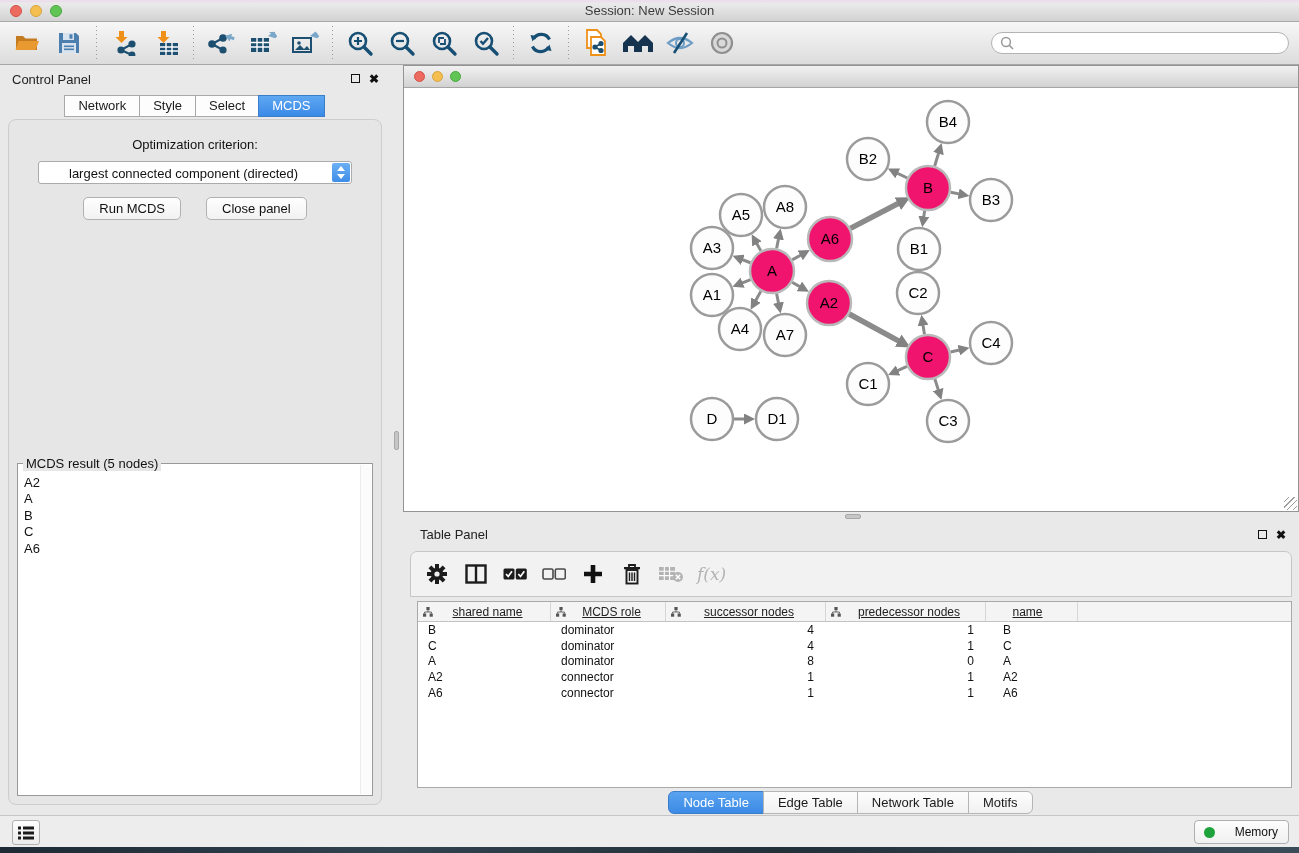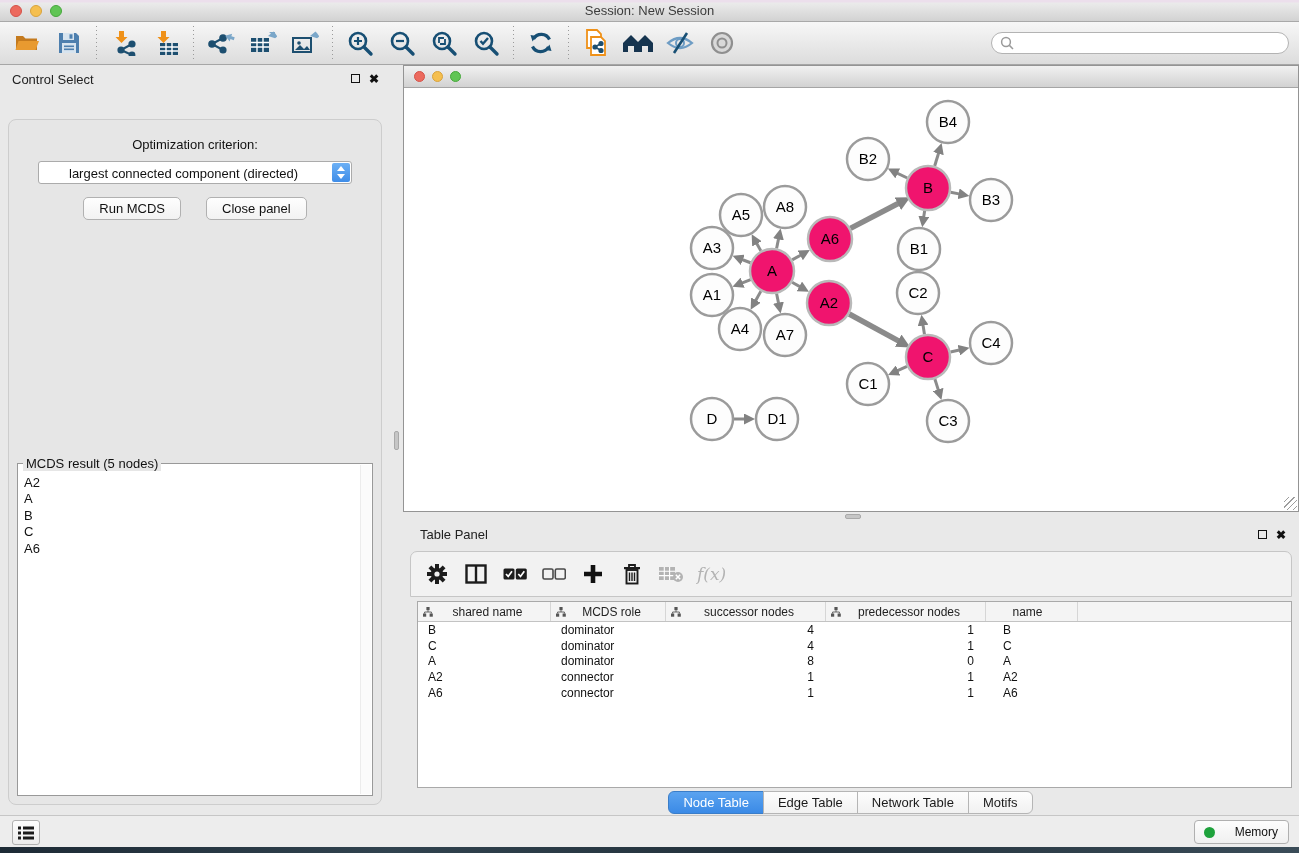--- a/index.html
+++ b/index.html
@@ -110,21 +110,21 @@
   .tpbtn { width:26px; height:26px; display:flex; align-items:center; justify-content:center;
     background:none; border:none; cursor:pointer; }
   .fx { font-family:"DejaVu Serif", serif; font-style:italic; font-size:17px; color:#b3b3b3; }
 
   .ntable { position:absolute; left:14px; right:7px; top:80px; height:187px;
     background:#fff; border:1px solid #a9a9a9; overflow:hidden; }
   .ntable-head { display:flex; height:20px; background:#f4f4f4; border-bottom:1px solid #c3c3c3; }
   .hcell { display:flex; align-items:center; border-right:1px solid #d6d6d6;
     font-size:12px; color:#222; position:relative; }
   .hcell .hicon { margin-left:5px; }
-  .hcell .hlabel { flex:1; text-align:center; padding-right:8px; }
+  .hcell .hlabel { flex:1; text-align:center; padding-right:8px;text-decoration:underline; }
   .hcell.filler { border-right:none; flex:1; }
   .trow { display:flex; height:15.8px; align-items:center; }
   .tcell { font-size:12px; color:#111; white-space:nowrap; overflow:hidden; }
   .al { text-align:left; padding-left:10px; } .ar { text-align:right; padding-right:12px; }
   .aln { text-align:left; padding-left:17px; }
 
   .tp-tabs { position:absolute; top:270px; left:0; right:0; display:flex; justify-content:center; }
   .ttab { height:23px; padding:0 14px; font-size:13px; line-height:21px; color:#1a1a1a;
     background:linear-gradient(#fdfdfd,#f1f1f1); border:1px solid #b5b5b5; margin-left:-1px;
     cursor:pointer; }
@@ -302,24 +302,30 @@
       <svg width="14" height="14" viewBox="0 0 14 14">
         <circle cx="6" cy="6" r="4.4" fill="none" stroke="#9a9a9a" stroke-width="1.5"></circle>
         <path d="M9.4 9.4 L13 13" stroke="#9a9a9a" stroke-width="1.5"></path>
       </svg>
       <input type="text" value="" style="">
     </div>
   </div>
 
   <div class="control-panel">
     <div class="cp-header">
-      <span class="cp-title">Control Select</span>
+      <span class="cp-title">Control Panel</span>
       <button class="float-btn"><span class="float-box"></span></button>
       <button class="close-btn">✖</button>
     </div>
+    <div class="cp-tabs">
+        <button class="ctab">Network</button>
+        <button class="ctab">Style</button>
+        <button class="ctab">Select</button>
+        <button class="ctab active">MCDS</button>
+      </div>
     <div class="cp-inner">
       <div class="opt-label">Optimization criterion:</div>
       <div class="criterion">
         <span class="val">largest connected component (directed)</span>
         <span class="stepper">
           <span class="chev-up"></span>
             <span class="chev-dn"></span>
         </span>
       </div>
       <div class="cp-buttons">

